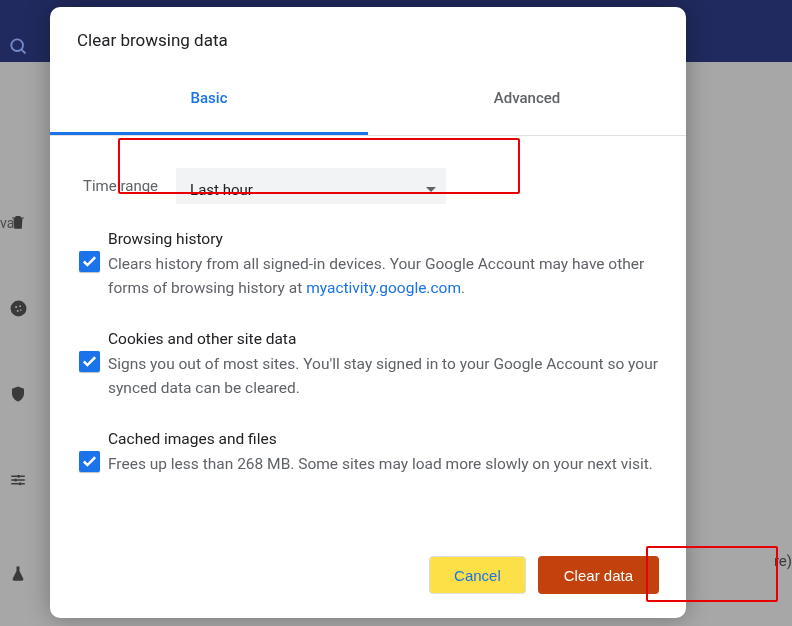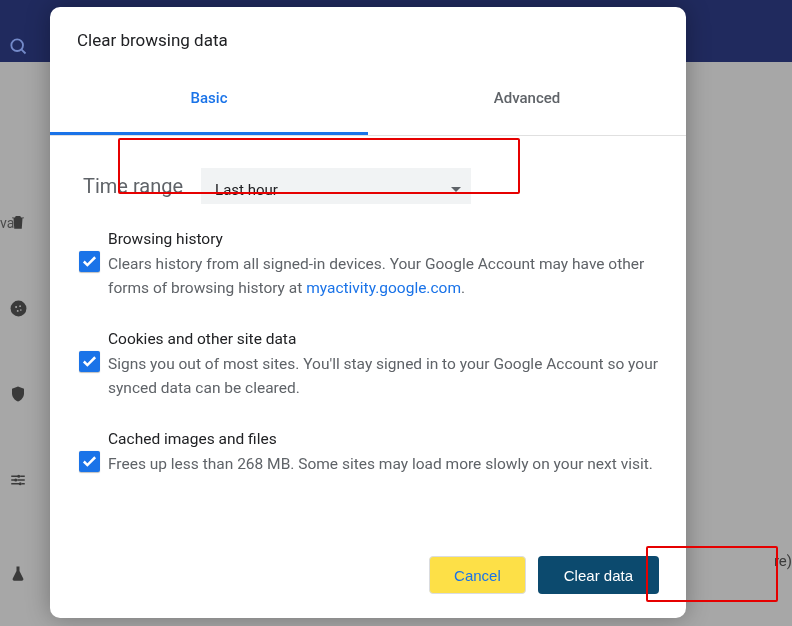--- a/index.html
+++ b/index.html
@@ -92,21 +92,21 @@
       flex: 1;
       padding: 27px 27px 0 27px;
     }
     .time-row {
       display: flex;
       align-items: center;
       gap: 18px;
       padding: 5px 6px 6px;
     }
     .time-label {
-      font-size: 20px;
+      font-size: 15px;
       color: #5f6368;
     }
     .time-select {
       display: flex;
       align-items: center;
       justify-content: space-between;
       background: #f1f3f4;
       border-radius: 0;
       height: 36px;
       width: 270px;
@@ -193,21 +193,21 @@
       display: flex;
       align-items: center;
       justify-content: center;
     }
     .btn-text {
       background: #fde047;
       border: 1px solid #dadce0;
       color: #1a73e8;
     }
     .btn-primary {
-      background: #0c4a6e;
+      background: #c2410c;
       border: none;
       color: #fff;
       padding: 0 26px;
     }
   </style>
 </head>
 <body>
 
 <div class="bg-overlay">
   <div class="bg-topbar">

